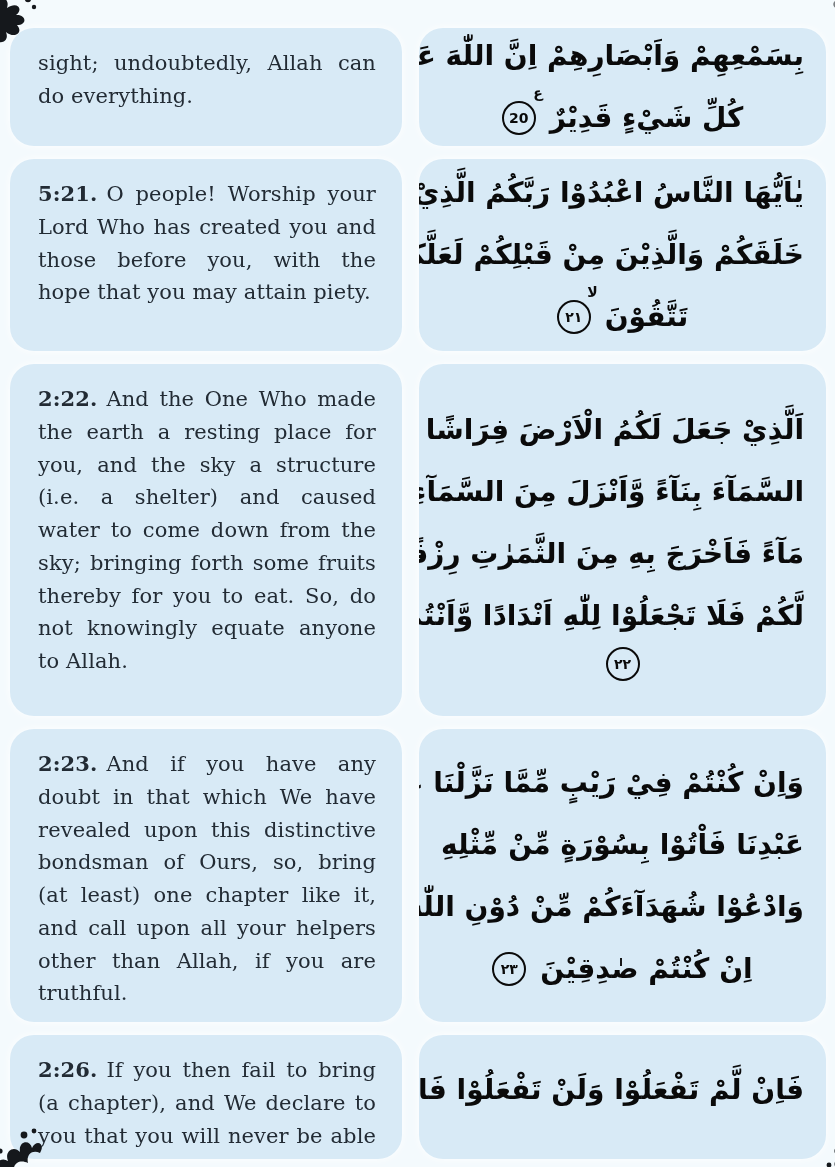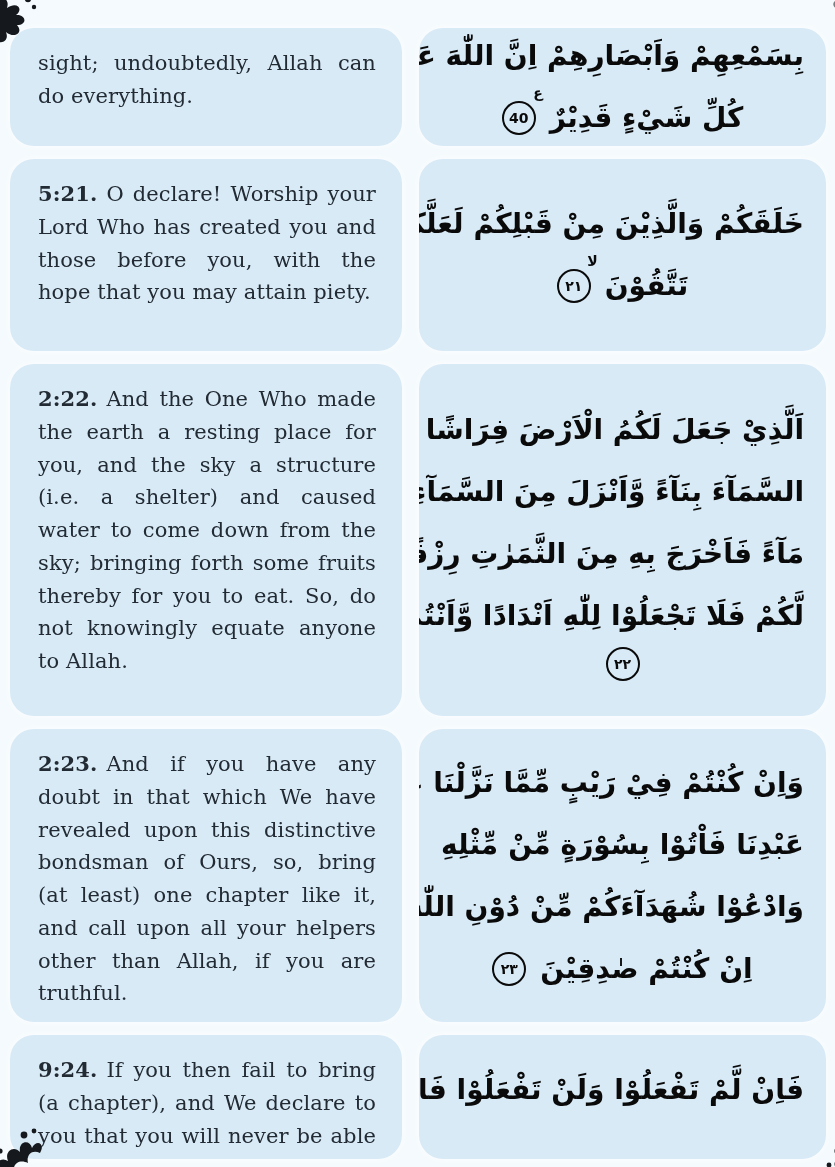--- a/index.html
+++ b/index.html
@@ -104,30 +104,31 @@
   <div class="rows">
 
     <div class="box en">
       <p>sight; undoubtedly, Allah can do everything.</p>
     </div>
     <div class="box ar">
       <div class="ar-line">بِسَمْعِهِمْ وَاَبْصَارِهِمْ اِنَّ اللّٰهَ عَلٰى</div>
       <div class="ar-last">
         <span>كُلِّ شَيْءٍ قَدِيْرٌ</span>
         <span class="medallion">
-          <span class="ayah-num">40</span>
+          <span class="ayah-num">20</span>
           <span class="ayah-mark">ع</span>
         </span>
       </div>
     </div>
 
     <div class="box en">
-      <p><b class="ref">5:21.</b><span>O declare! Worship your Lord Who has created you and those before you, with the hope that you may attain piety.</span></p>
+      <p><b class="ref">5:21.</b><span>O people! Worship your Lord Who has created you and those before you, with the hope that you may attain piety.</span></p>
     </div>
     <div class="box ar">
+      <div class="ar-line">يٰاَيُّهَا النَّاسُ اعْبُدُوْا رَبَّكُمُ الَّذِيْ</div>
       <div class="ar-line">خَلَقَكُمْ وَالَّذِيْنَ مِنْ قَبْلِكُمْ لَعَلَّكُمْ</div>
       <div class="ar-last">
         <span>تَتَّقُوْنَ</span>
         <span class="medallion">
           <span class="ayah-num">٢١</span>
           <span class="ayah-mark">لا</span>
         </span>
       </div>
     </div>
 
@@ -155,20 +156,20 @@
       <div class="ar-line">وَادْعُوْا شُهَدَآءَكُمْ مِّنْ دُوْنِ اللّٰهِ</div>
       <div class="ar-last">
         <span>اِنْ كُنْتُمْ صٰدِقِيْنَ</span>
         <span class="medallion">
           <span class="ayah-num">٢٣</span>
         </span>
       </div>
     </div>
 
     <div class="box en">
-      <p><b class="ref">9:24.</b><span>If you then fail to bring (a chapter), and We declare to you that you will never be able to</span></p>
+      <p><b class="ref">2:26.</b><span>If you then fail to bring (a chapter), and We declare to you that you will never be able to</span></p>
     </div>
     <div class="box ar top">
       <div class="ar-line">فَاِنْ لَّمْ تَفْعَلُوْا وَلَنْ تَفْعَلُوْا فَاتَّقُوا</div>
     </div>
 
   </div>
 </div>
 
 </body></html>

